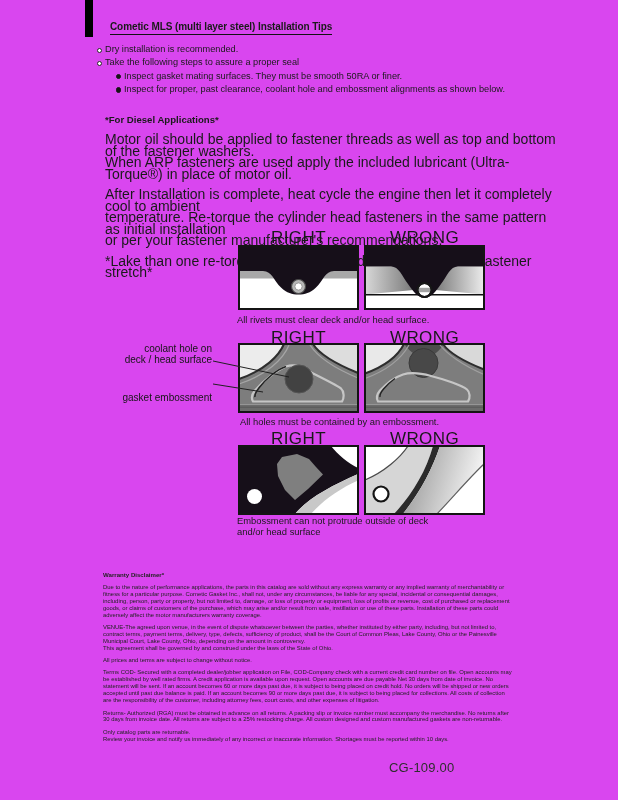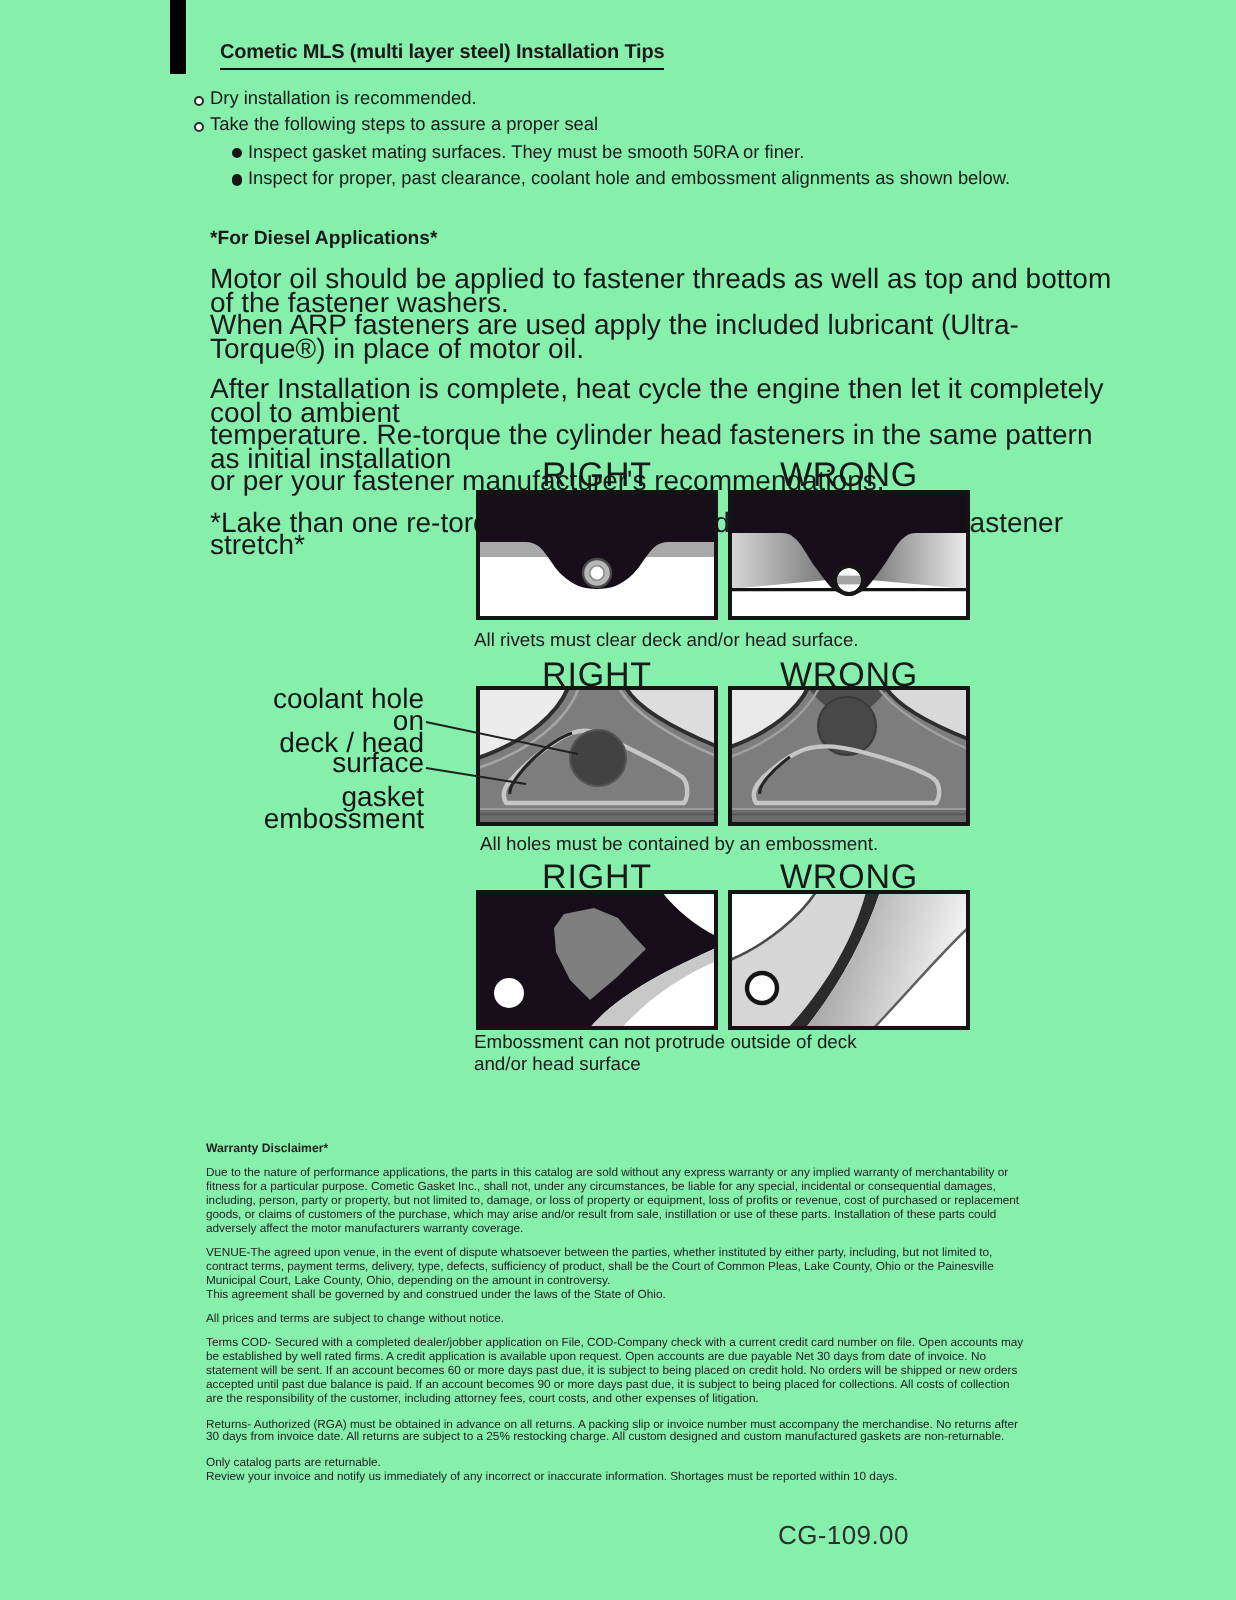--- a/index.html
+++ b/index.html
@@ -1,16 +1,16 @@
 <!DOCTYPE html>
 <html><head>
 <meta charset="utf-8">
 <style>
   html,body{margin:0;padding:0;background:#ffffff;}
-  #page{position:relative;width:618px;height:800px;background:#86efac;overflow:hidden;
+  #page{position:relative;width:618px;height:800px;background:#d946ef;overflow:hidden;
         font-family:"Liberation Sans","DejaVu Sans",sans-serif;color:#1a1a1a;}
 
   .edge-mark{position:absolute;left:85px;top:0;width:8px;height:37px;background:#000;}
 
   .title{position:absolute;left:110px;top:21px;margin:0;font-size:10px;font-weight:bold;
          letter-spacing:-0.1px;border-bottom:1.6px solid #111;padding-bottom:1.5px;}
 
   .bullets{position:absolute;left:96px;top:43px;width:452px;font-size:9.2px;line-height:13.3px;}
   .b{position:relative;padding-left:9px;}
   .b::before{content:"";position:absolute;left:1px;top:4.6px;width:3.2px;height:3.2px;
@@ -28,21 +28,21 @@
   .col1{left:238px;} .col2{left:364px;}
   .lrow1{top:228px;} .lrow2{top:328px;} .lrow3{top:429px;}
 
   .fig{position:absolute;display:block;}
 
   .caption{position:absolute;font-size:9.4px;color:#1a1a1a;}
   #cap1{left:237px;top:314px;}
   #cap2{left:240px;top:416px;}
   #cap3{left:237px;top:515px;line-height:11px;white-space:pre-line;}
 
-  .callout{position:absolute;text-align:right;font-size:14px;line-height:10.8px;
+  .callout{position:absolute;text-align:right;font-size:10px;line-height:10.8px;
            white-space:pre-line;color:#161616;}
   #callout-coolant{left:118px;top:344px;width:94px;}
   #callout-gasket{left:118px;top:393px;width:94px;}
   #leader-svg{position:absolute;left:210px;top:353px;z-index:5;pointer-events:none;}
 
   .legal{position:absolute;left:103px;top:572px;width:466px;font-size:5.9px;
          line-height:6.9px;color:#222;}
   .legal .lh{font-weight:bold;font-size:6.1px;margin:0 0 5px 0;}
   .legal p{margin:0 0 5.5px 0;white-space:pre-line;}
 

